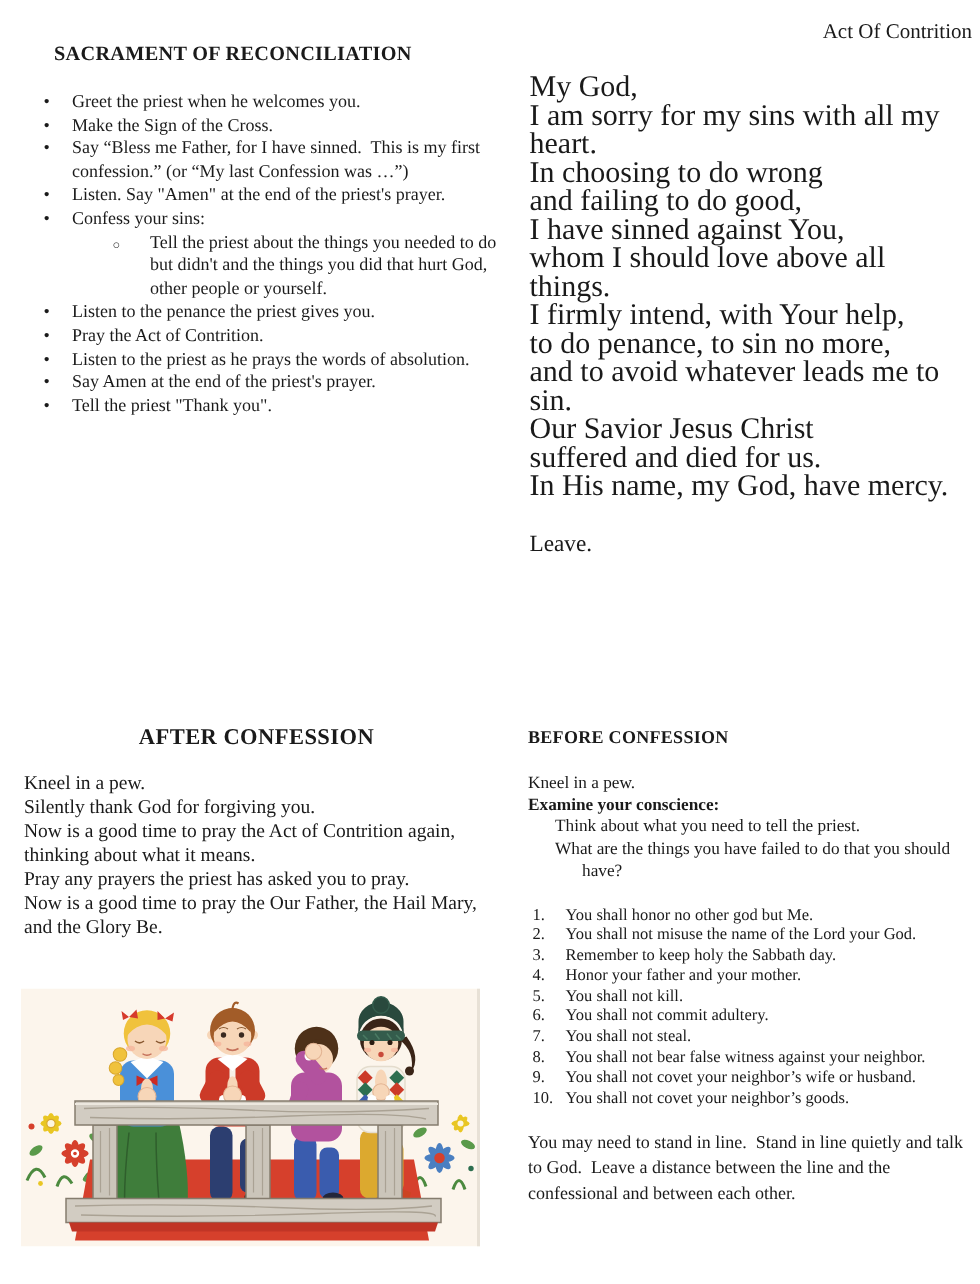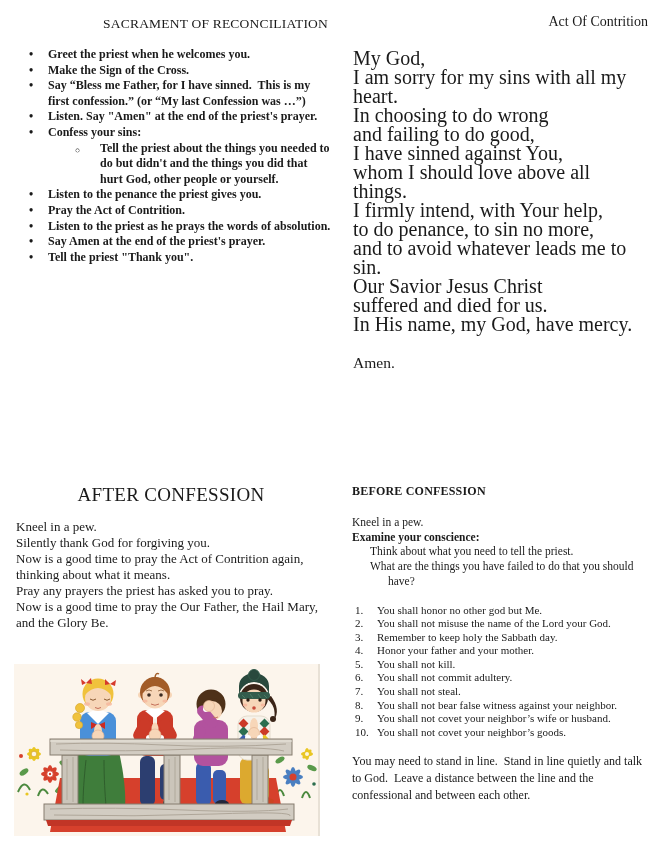--- a/index.html
+++ b/index.html
@@ -8,35 +8,35 @@
     position:relative;width:653px;height:856px;background:#ffffff;
     font-family:"Liberation Serif","DejaVu Serif",serif;color:#1a1a1a;overflow:hidden;
   }
   .quad{position:absolute;}
   #q-tl{left:20px;top:12px;width:312px;}
   #q-tr{left:348px;top:12px;width:300px;}
   #q-bl{left:14px;top:482px;width:314px;}
   #q-br{left:352px;top:482px;width:296px;}
 
   
-  .tl-title{font-size:13.5px;font-weight:normal;letter-spacing:.2px;margin:4px;text-align:right;}
+  .tl-title{font-size:13.5px;font-weight:bold;letter-spacing:.2px;margin:16px;}
   ul.steps{list-style:none;margin:15px 0 0 0;padding:0;font-size:12px;line-height:15.6px;}
-  ul.steps li{position:relative;padding-left:28px;white-space:pre-wrap;font-weight:bold;}
+  ul.steps li{position:relative;padding-left:28px;white-space:pre-wrap;}
   ul.steps li::before{content:"\2022";position:absolute;left:9px;top:0;font-size:12px;}
   ul.steps li[data-level="2"]{padding-left:80px;}
   ul.steps li[data-level="2"]::before{content:"\25CB";left:55px;font-size:8.5px;top:2px;}
 
   
   .tr-title{font-size:14px;font-weight:normal;margin:2px 0 0 0;text-align:right;}
   .prayer{margin-top:19px;padding-left:5px;font-size:20px;line-height:19px;}
   .prayer-line{white-space:pre-wrap;}
   .amen{margin-top:19px;padding-left:5px;font-size:15.5px;line-height:19px;}
 
   
-  .bl-title{font-size:19px;font-weight:normal;margin:2px 0 0 0;text-align:center;letter-spacing:.3px;}
+  .bl-title{font-size:15px;font-weight:bold;margin:2px 0 0 0;text-align:center;letter-spacing:.3px;}
   .after-lines{margin-top:13px;padding-left:2px;width:302px;font-size:13px;line-height:16px;}
   .after-line{white-space:pre-wrap;}
   .illustration-wrap{margin-top:33px;width:306px;height:172px;}
   .illustration-wrap svg{display:block;}
 
   
   .br-title{font-size:12px;font-weight:bold;margin:2px 0 0 0;letter-spacing:.2px;}
   .br-body{margin-top:16px;font-size:11.5px;line-height:14.7px;}
   .kneel-line{white-space:pre-wrap;}
   .examine-heading{font-weight:bold;}
@@ -79,21 +79,21 @@
         <div class="prayer-line">and failing to do good,</div>
         <div class="prayer-line">I have sinned against You,</div>
         <div class="prayer-line">whom I should love above all things.</div>
         <div class="prayer-line">I firmly intend, with Your help,</div>
         <div class="prayer-line">to do penance, to sin no more,</div>
         <div class="prayer-line">and to avoid whatever leads me to sin.</div>
         <div class="prayer-line">Our Savior Jesus Christ</div>
         <div class="prayer-line">suffered and died for us.</div>
         <div class="prayer-line">In His name, my God, have mercy.</div>
       </div>
-    <div class="amen">Amen.</div>
+    <div class="amen">Leave.</div>
   </section>
 
   <section class="quad" id="q-bl">
     <h2 class="bl-title">AFTER CONFESSION</h2>
     <div class="after-lines">
 
     <div class="after-line">Kneel in a pew.</div>
         <div class="after-line">Silently thank God for forgiving you.</div>
         <div class="after-line">Now is a good time to pray the Act of Contrition again, thinking about what it means.</div>
         <div class="after-line">Pray any prayers the priest has asked you to pray.</div>

